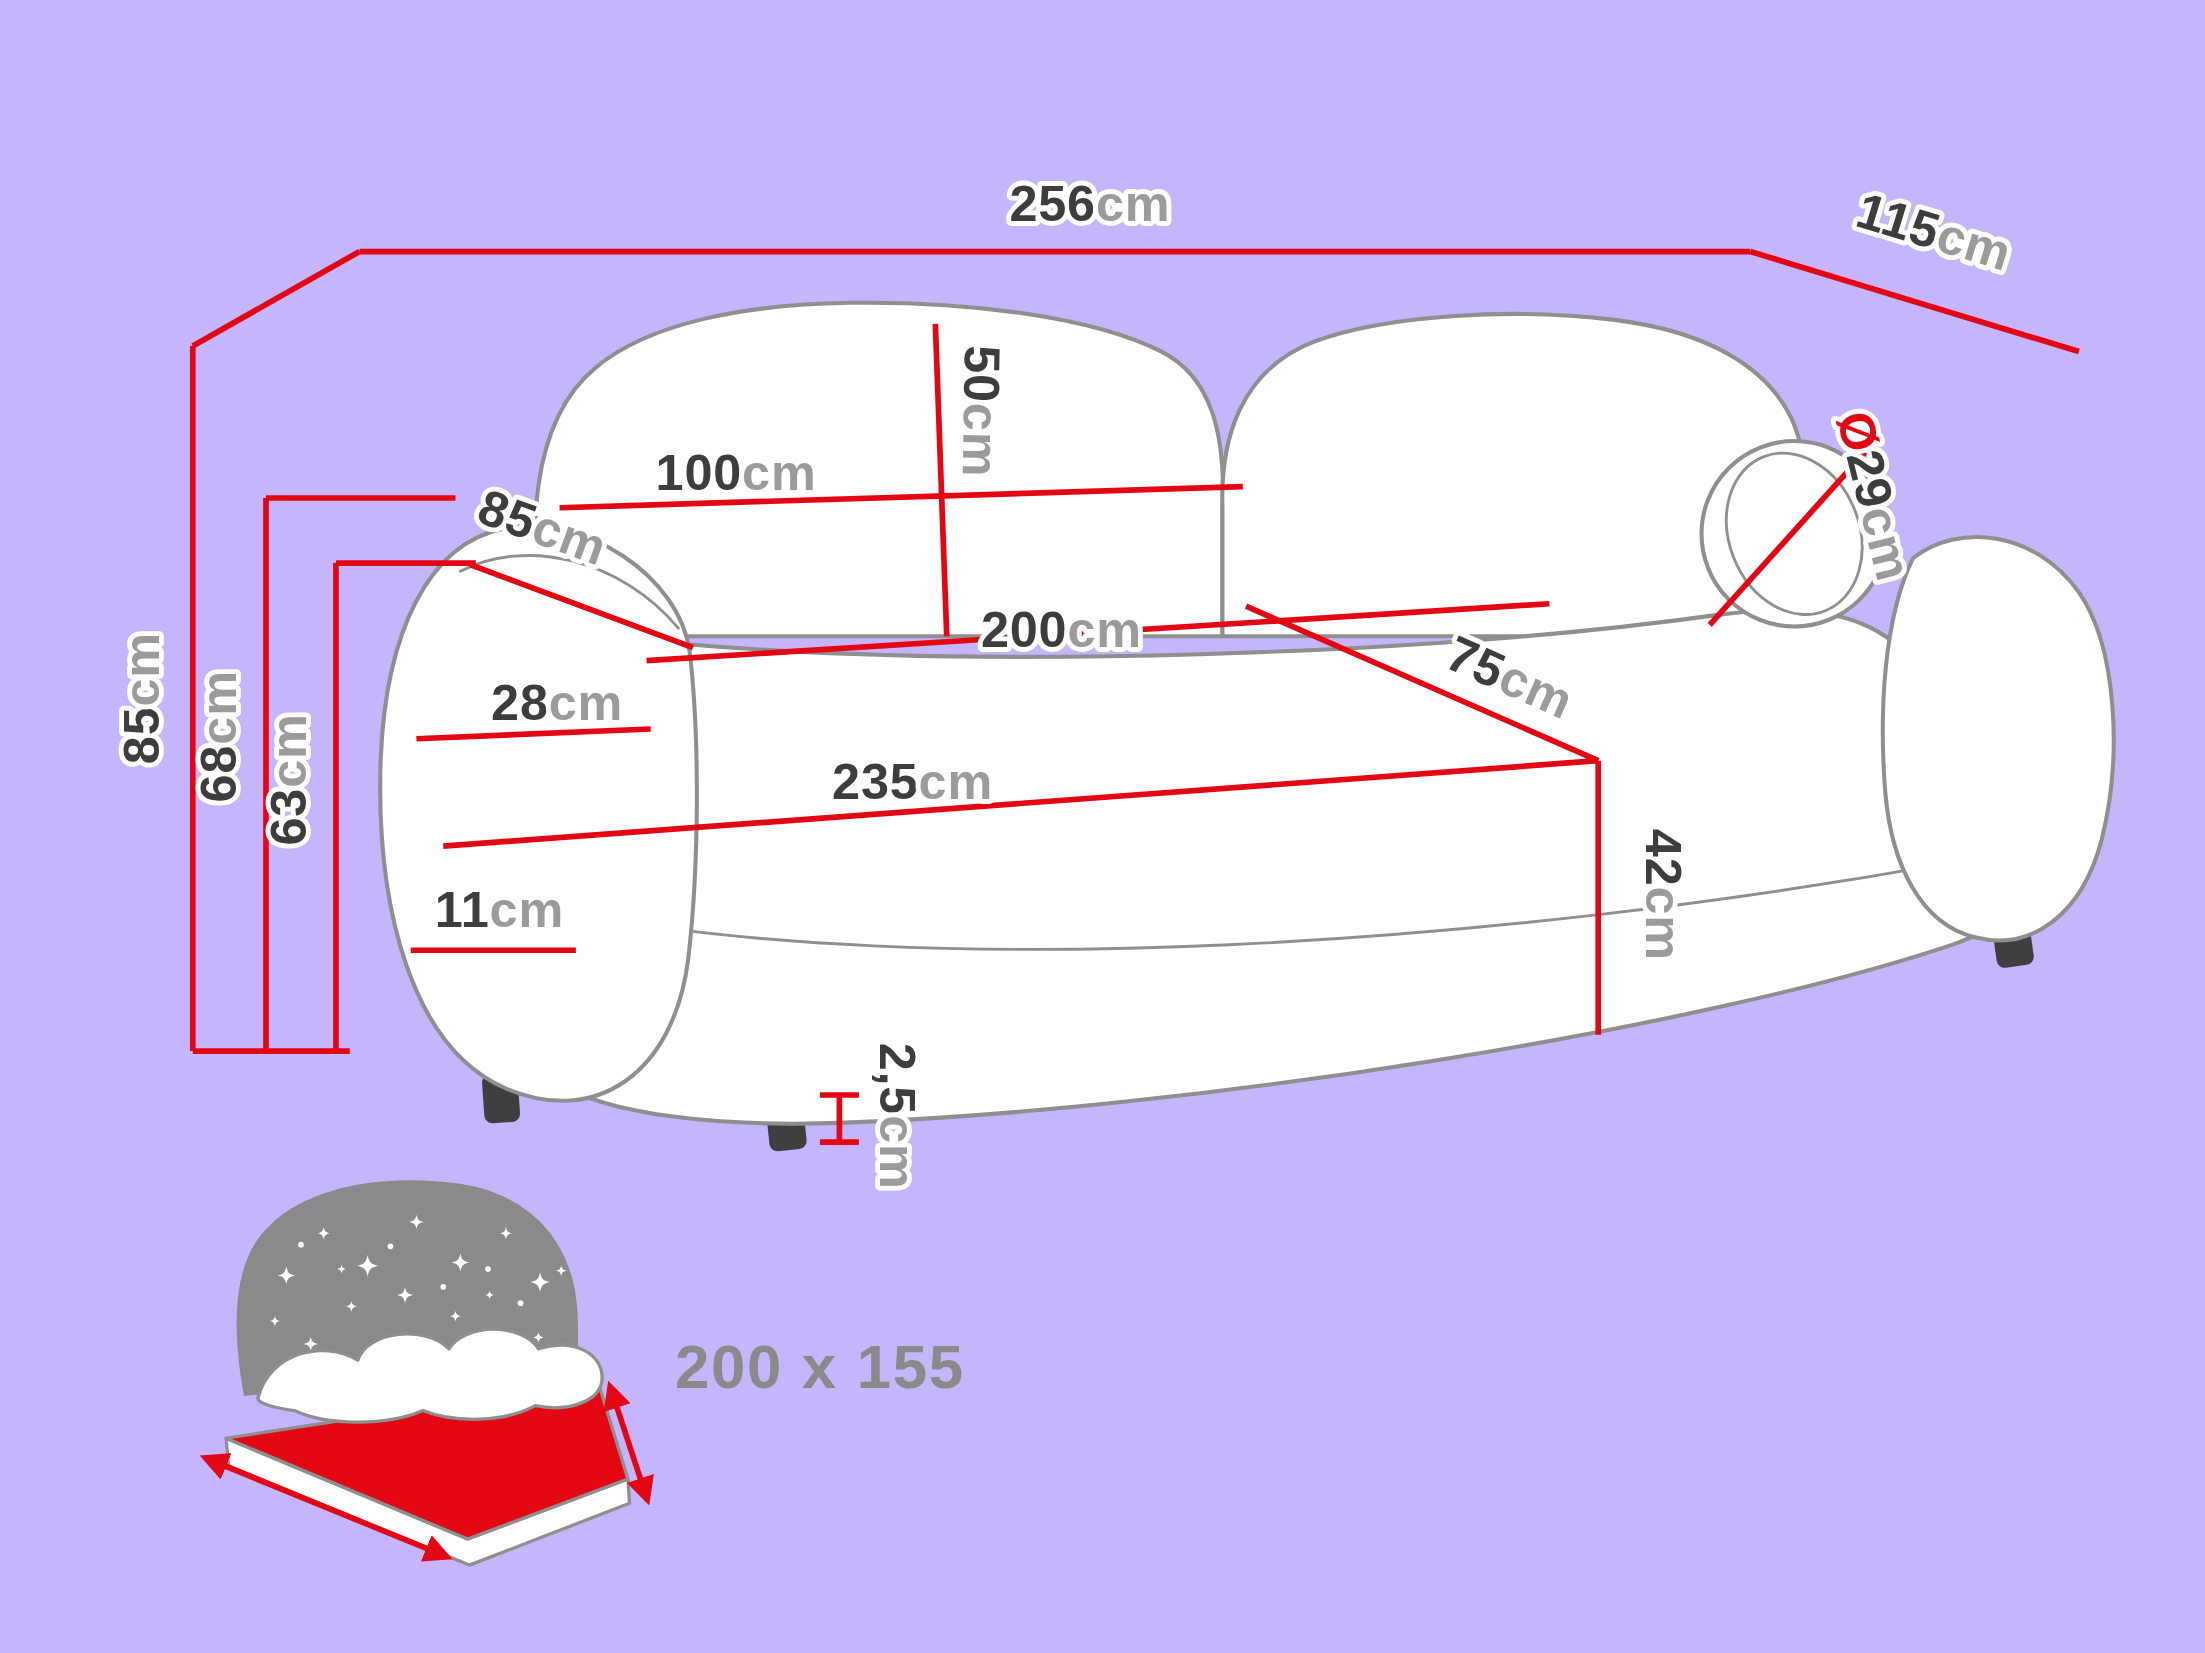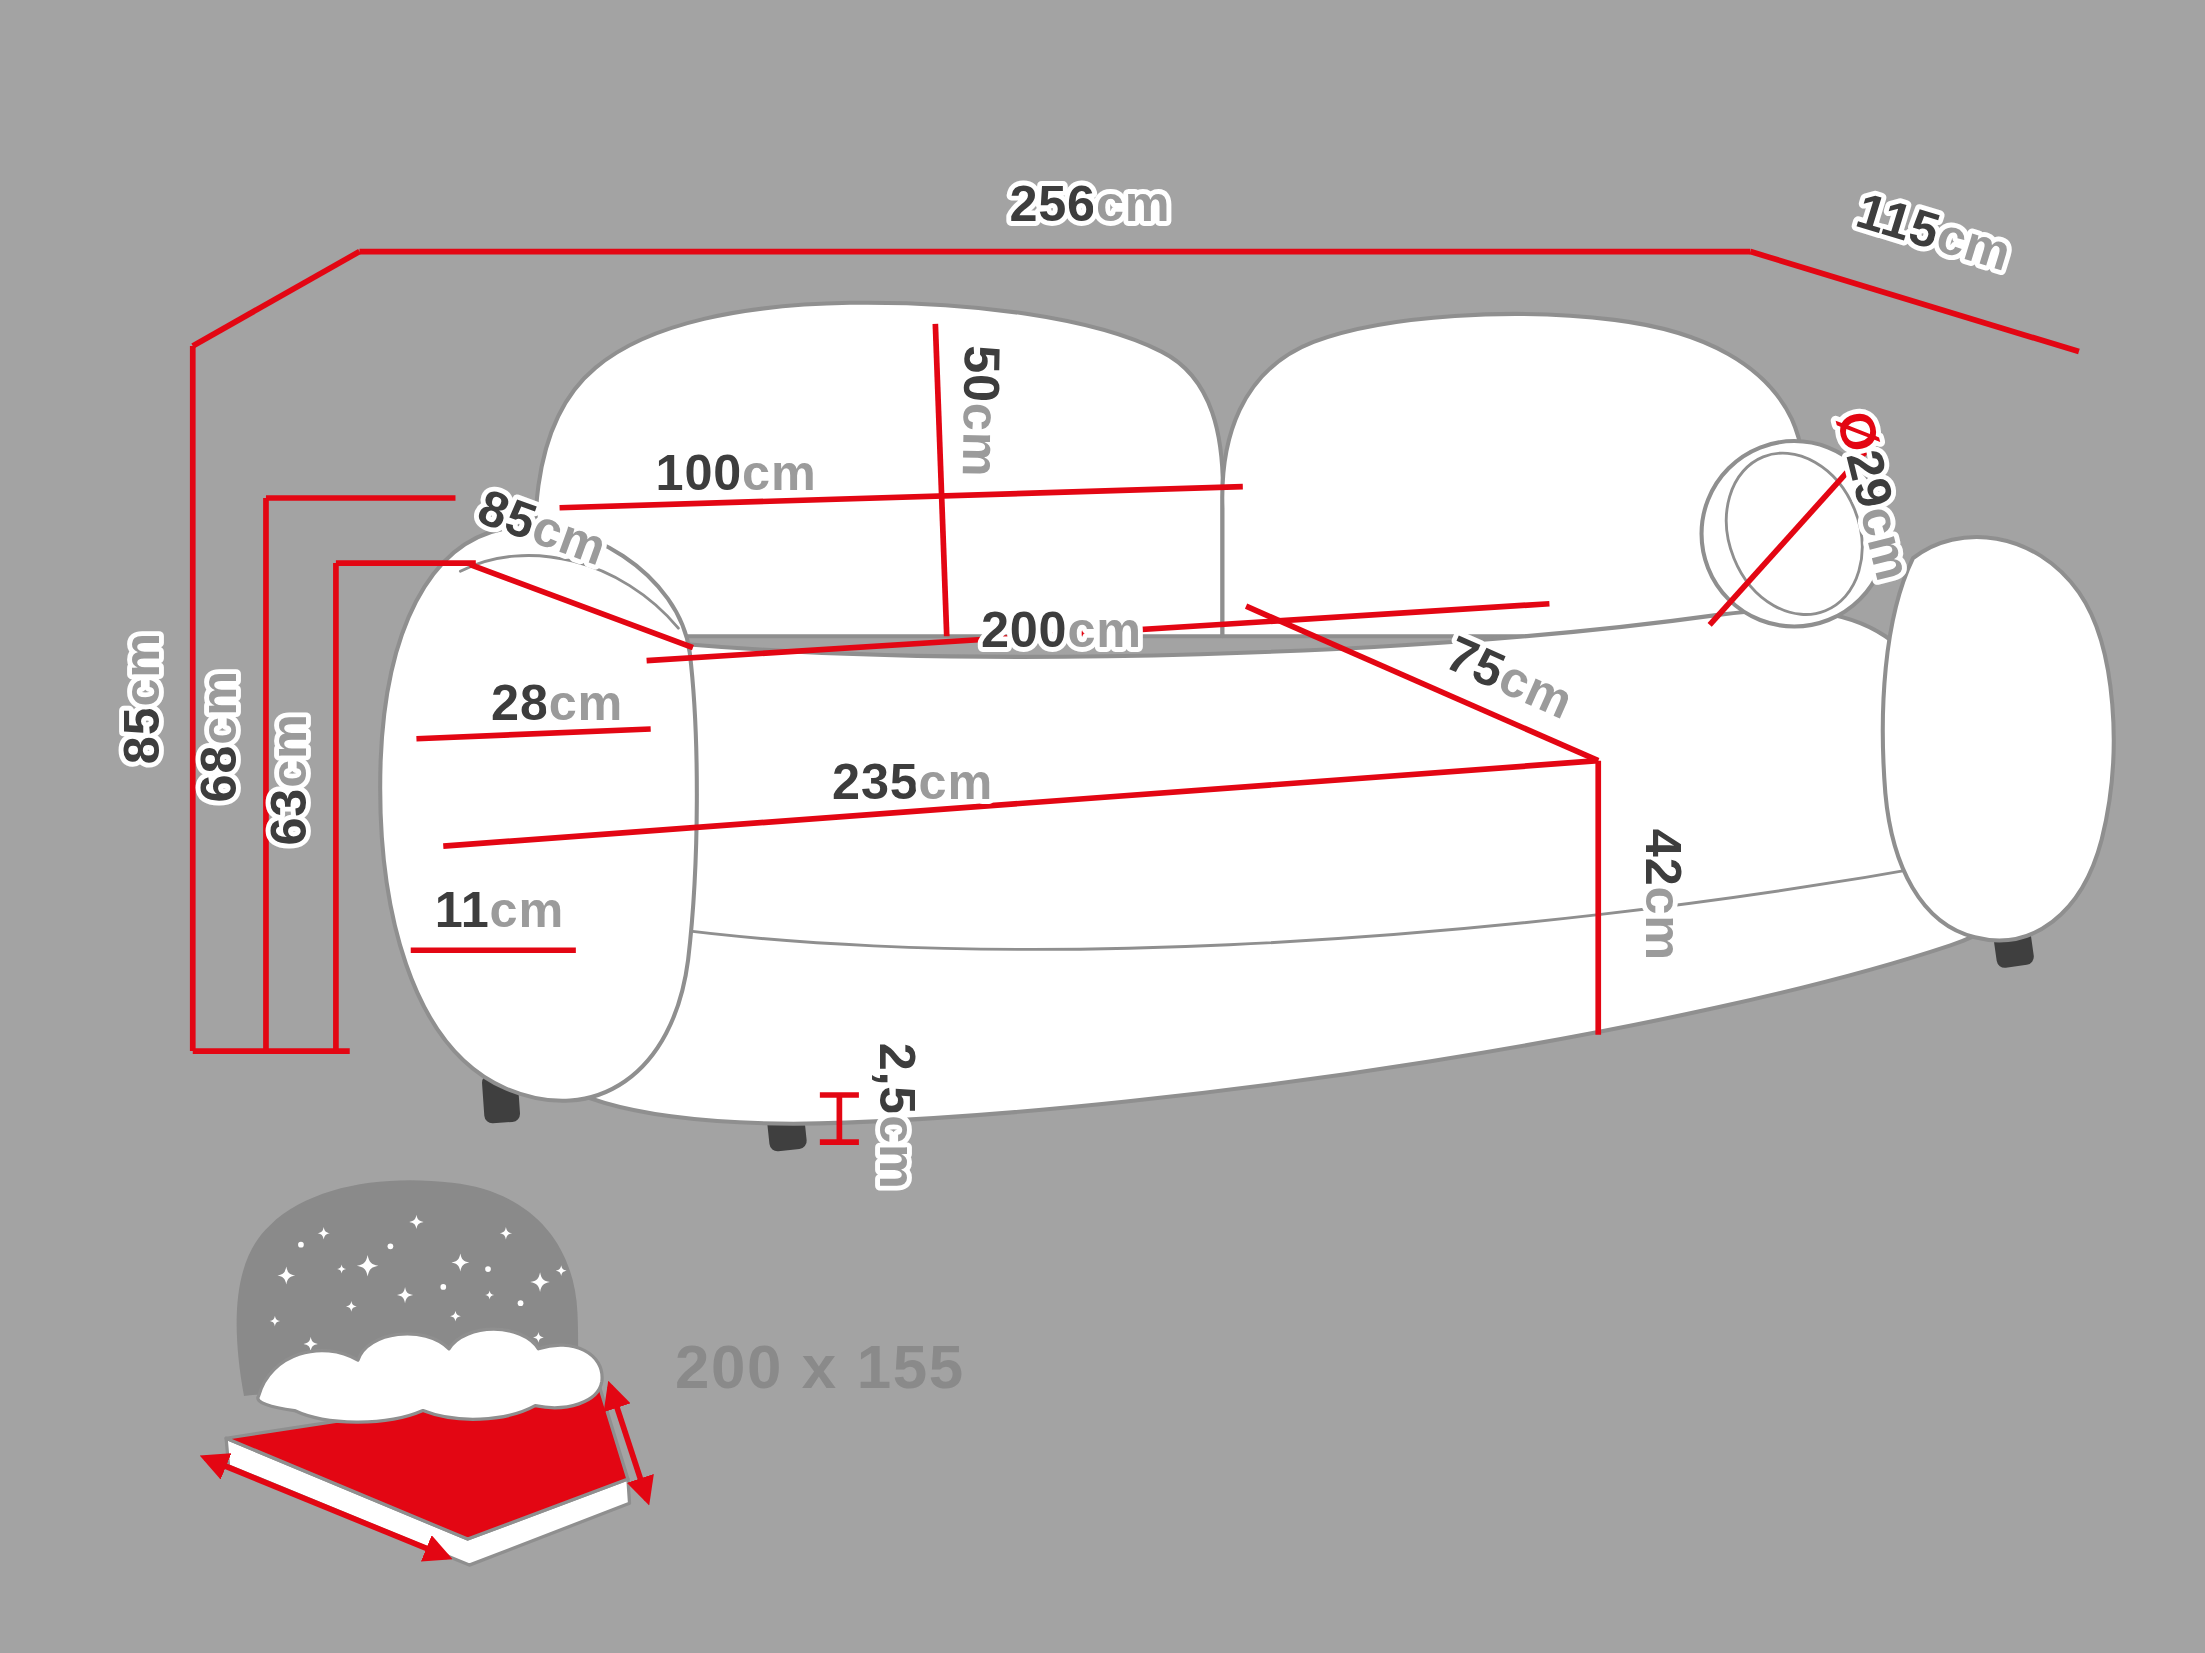--- a/index.html
+++ b/index.html
@@ -1,18 +1,18 @@
 <!DOCTYPE html>
 <html style="font-size:13px"><head>
 <meta charset="utf-8">
 <style>
   * { margin:0; padding:0; box-sizing:border-box; }
   html,body { background:#ffffff; }
   body { font-family:"Liberation Sans", sans-serif; }
-  .canvas { position:relative; width:2205px; height:1654px; background:#a3a3a3; overflow:hidden; }
+  .canvas { position:relative; width:2205px; height:1654px; background:#c4b5fd; overflow:hidden; }
   svg { display:block; width:100%; height:100%; }
 
   .sofa  { fill:#ffffff; stroke:#8f8f8f; stroke-width:5; stroke-linejoin:round; stroke-linecap:round; }
   .seam  { fill:none;   stroke:#8f8f8f; stroke-width:3.5; stroke-linecap:round; }
   .leg   { fill:#3f3f3f; }
 
   .dimline { fill:none; stroke:#e30613; stroke-width:7; }
 
   .dim { font-weight:bold; font-size:62px; letter-spacing:1px;
          paint-order:stroke; stroke:#ffffff; stroke-width:12px; stroke-linejoin:round; }

